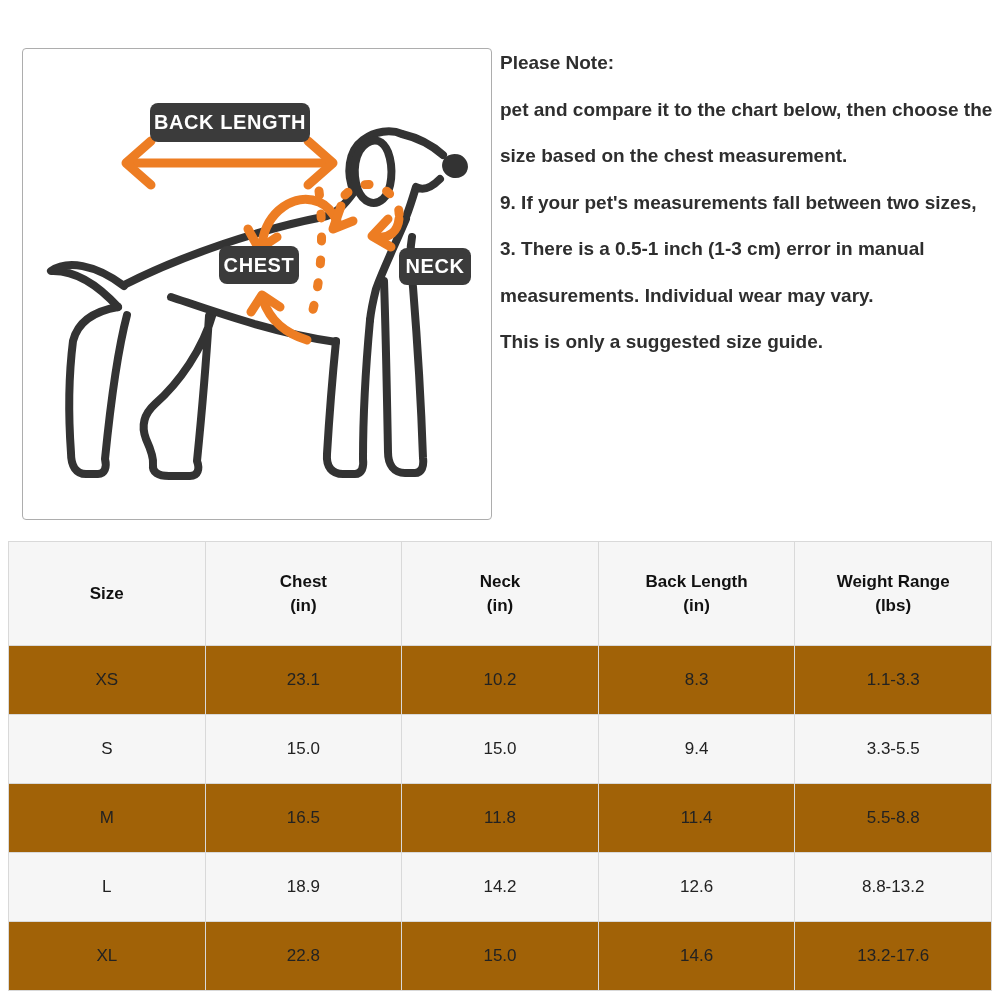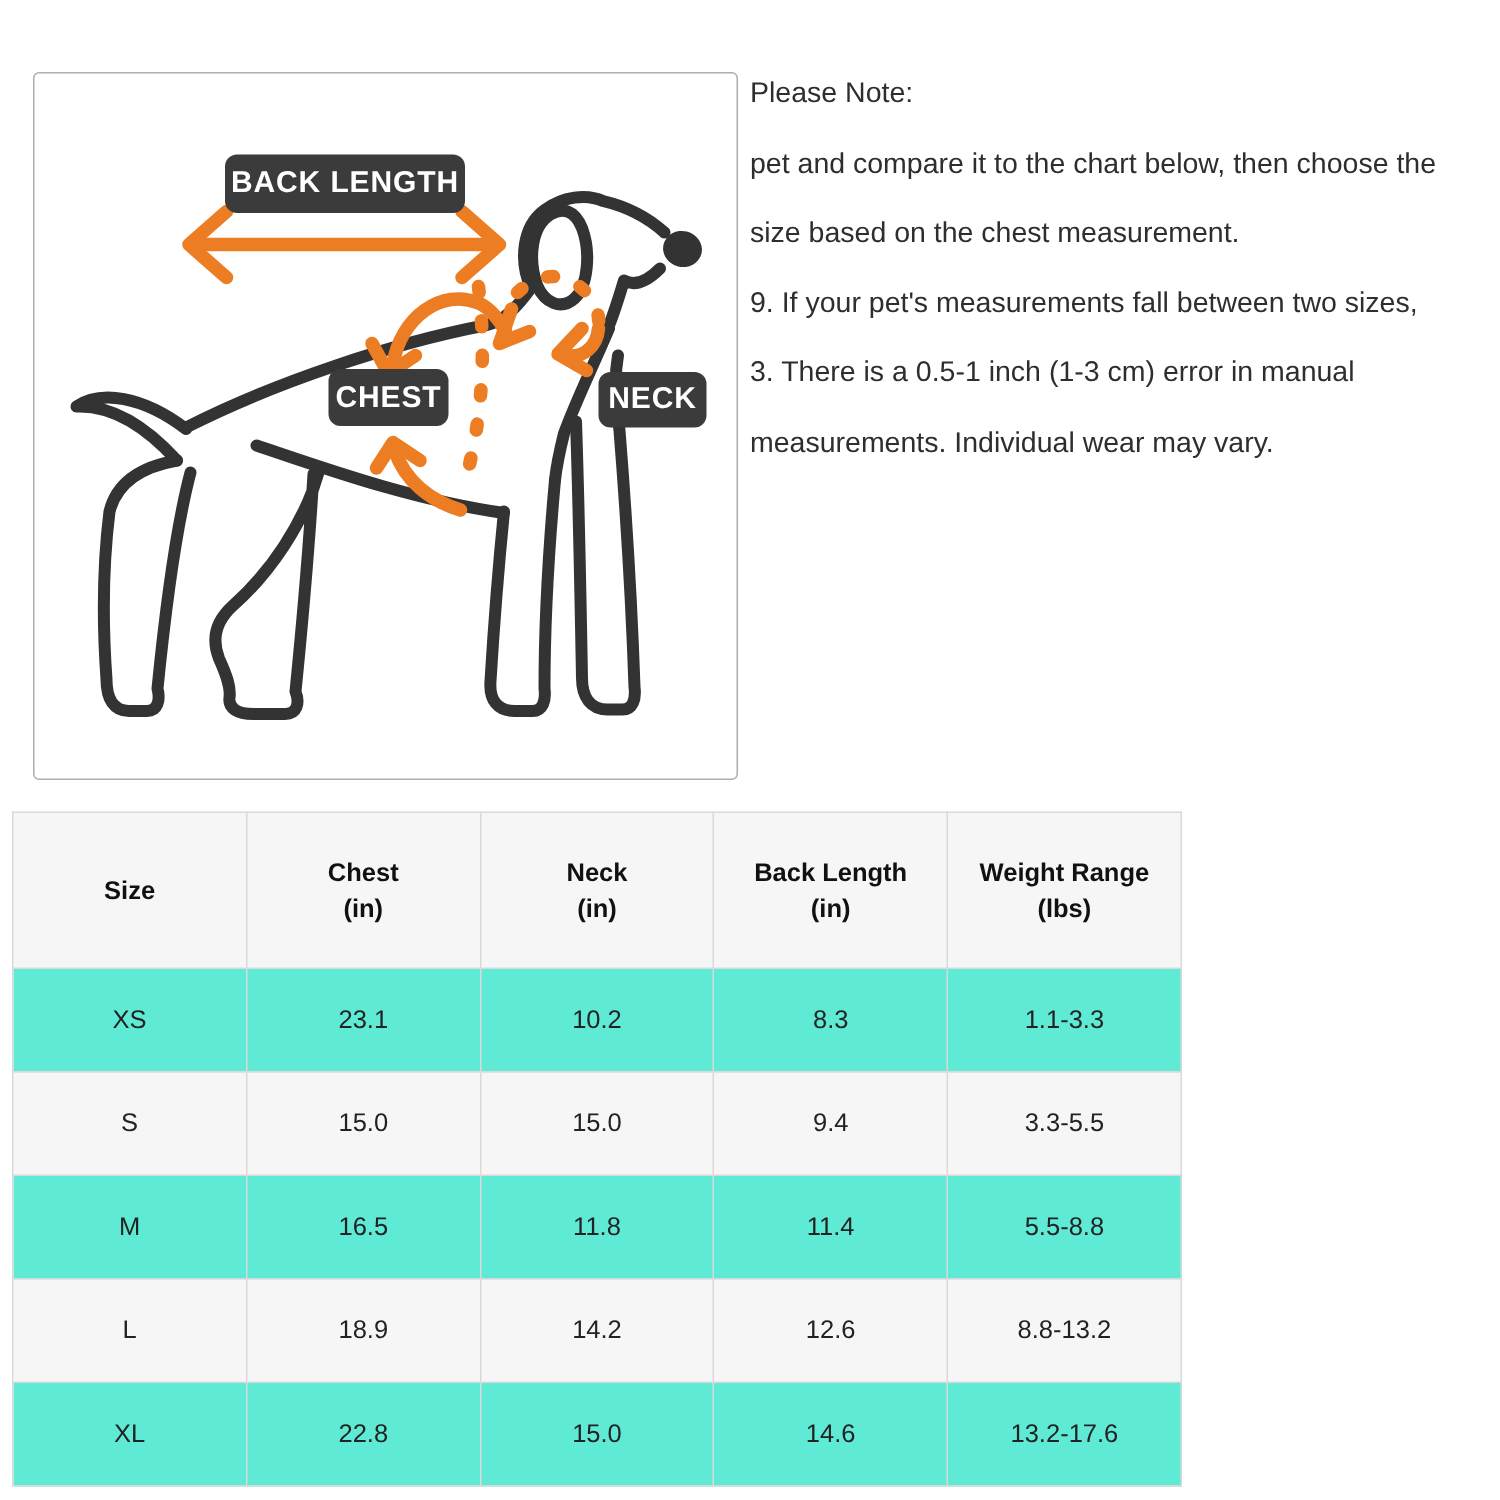--- a/index.html
+++ b/index.html
@@ -22,38 +22,38 @@
     border-radius:8px; display:flex; align-items:center; justify-content:center;
     white-space:nowrap;
   }
   .label-back-length { left:127px; top:54px;  width:160px; height:39px; }
   .label-chest       { left:196px; top:197px; width:80px;  height:38px; }
   .label-neck        { left:376px; top:199px; width:72px;  height:37px; }
 
   
   .notes {
     position:absolute; left:500px; top:40px; width:498px;
-    font-size:19px; line-height:46.5px; color:#2e2e2e;
+    font-size:19px; line-height:46.5px; color:#2e2e2e;font-weight:bold;
   }
   .note-line { white-space:nowrap; }
 
   
   .size-table {
-    position:absolute; left:8px; top:541px; width:780px;
+    position:absolute; left:8px; top:541px; width:984px;
     border-collapse:collapse; table-layout:fixed; color:#222222;
   }
   .size-table th, .size-table td {
     border:1px solid #d9d9d9; text-align:center; vertical-align:middle;
     padding:0; font-size:17px;
   }
   .size-table th {
     height:103px; font-weight:bold; background:#f6f6f6;
     white-space:pre-line; line-height:24px; color:#111111;
   }
-  .size-table td { height:68px; background:#5eead4; }
+  .size-table td { height:68px; background:#a16207; }
   .size-table tr.alt td { background:#f6f6f6; }
 </style>
 </head>
 <body>
 
 <div class="illustration">
   <svg viewBox="0 0 468 470">
 
     <g stroke="#333333" stroke-width="8" fill="none" stroke-linecap="round" stroke-linejoin="round">
       <path d="M101,237 C72,215 44,211 28,222 C52,221 74,235 95,258"></path>
@@ -95,20 +95,21 @@
   <div class="diag-label label-neck">NECK</div>
 </div>
 
 <div class="notes">
   <div class="note-line">Please Note:</div>
   <div class="note-line">pet and compare it to the chart below, then choose the</div>
   <div class="note-line">size based on the chest measurement.</div>
   <div class="note-line">9. If your pet's measurements fall between two sizes,</div>
   <div class="note-line">3. There is a 0.5-1 inch (1-3 cm) error in manual</div>
   <div class="note-line">measurements. Individual wear may vary.</div>
+  <div class="note-line">This is only a suggested size guide.</div>
 </div>
 
 <table class="size-table">
   <thead>
     <tr>
       <th>Size</th>
       <th>Chest
 (in)</th>
       <th>Neck
 (in)</th>

